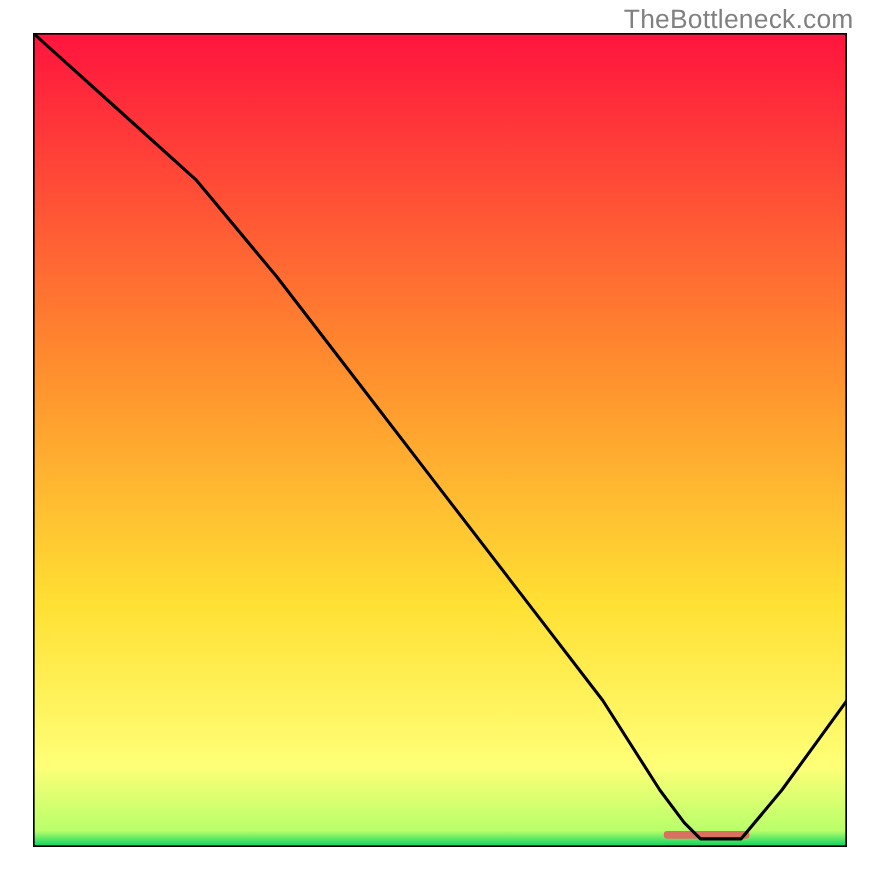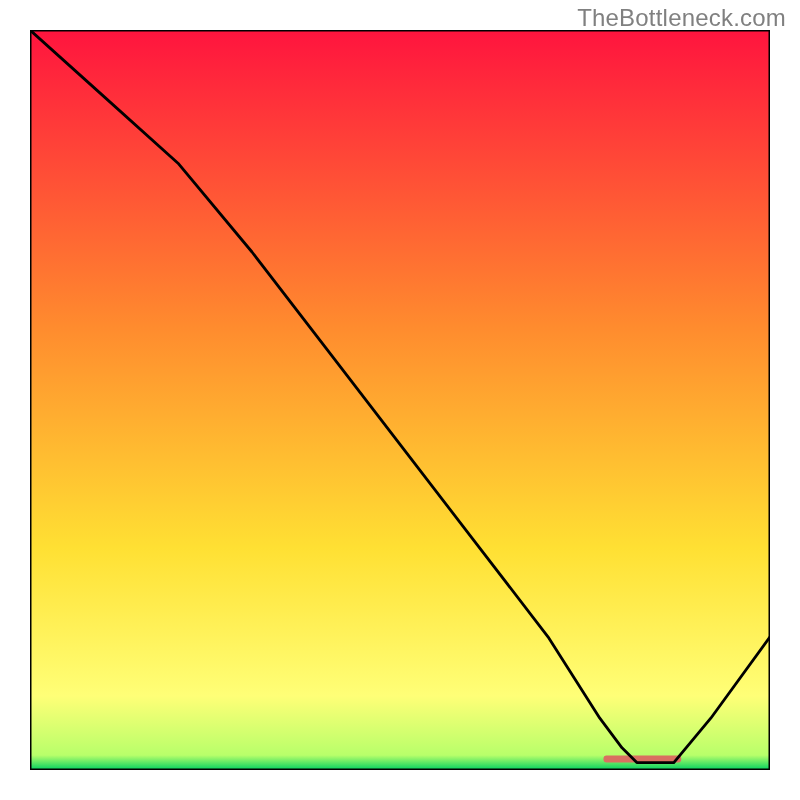--- a/index.html
+++ b/index.html
@@ -12,21 +12,21 @@
     overflow: hidden;
   }
   .container {
     position: relative;
     width: 800px;
     height: 800px;
   }
   .watermark {
     position: absolute;
     top: 4px;
-    right: 14px;
+    right: 24px;
     color: #808080;
     font-size: 24px;
     font-weight: 400;
     letter-spacing: 0.2px;
   }
   .plot-area {
     position: absolute;
     left: 30px;
     top: 30px;
     width: 740px;

